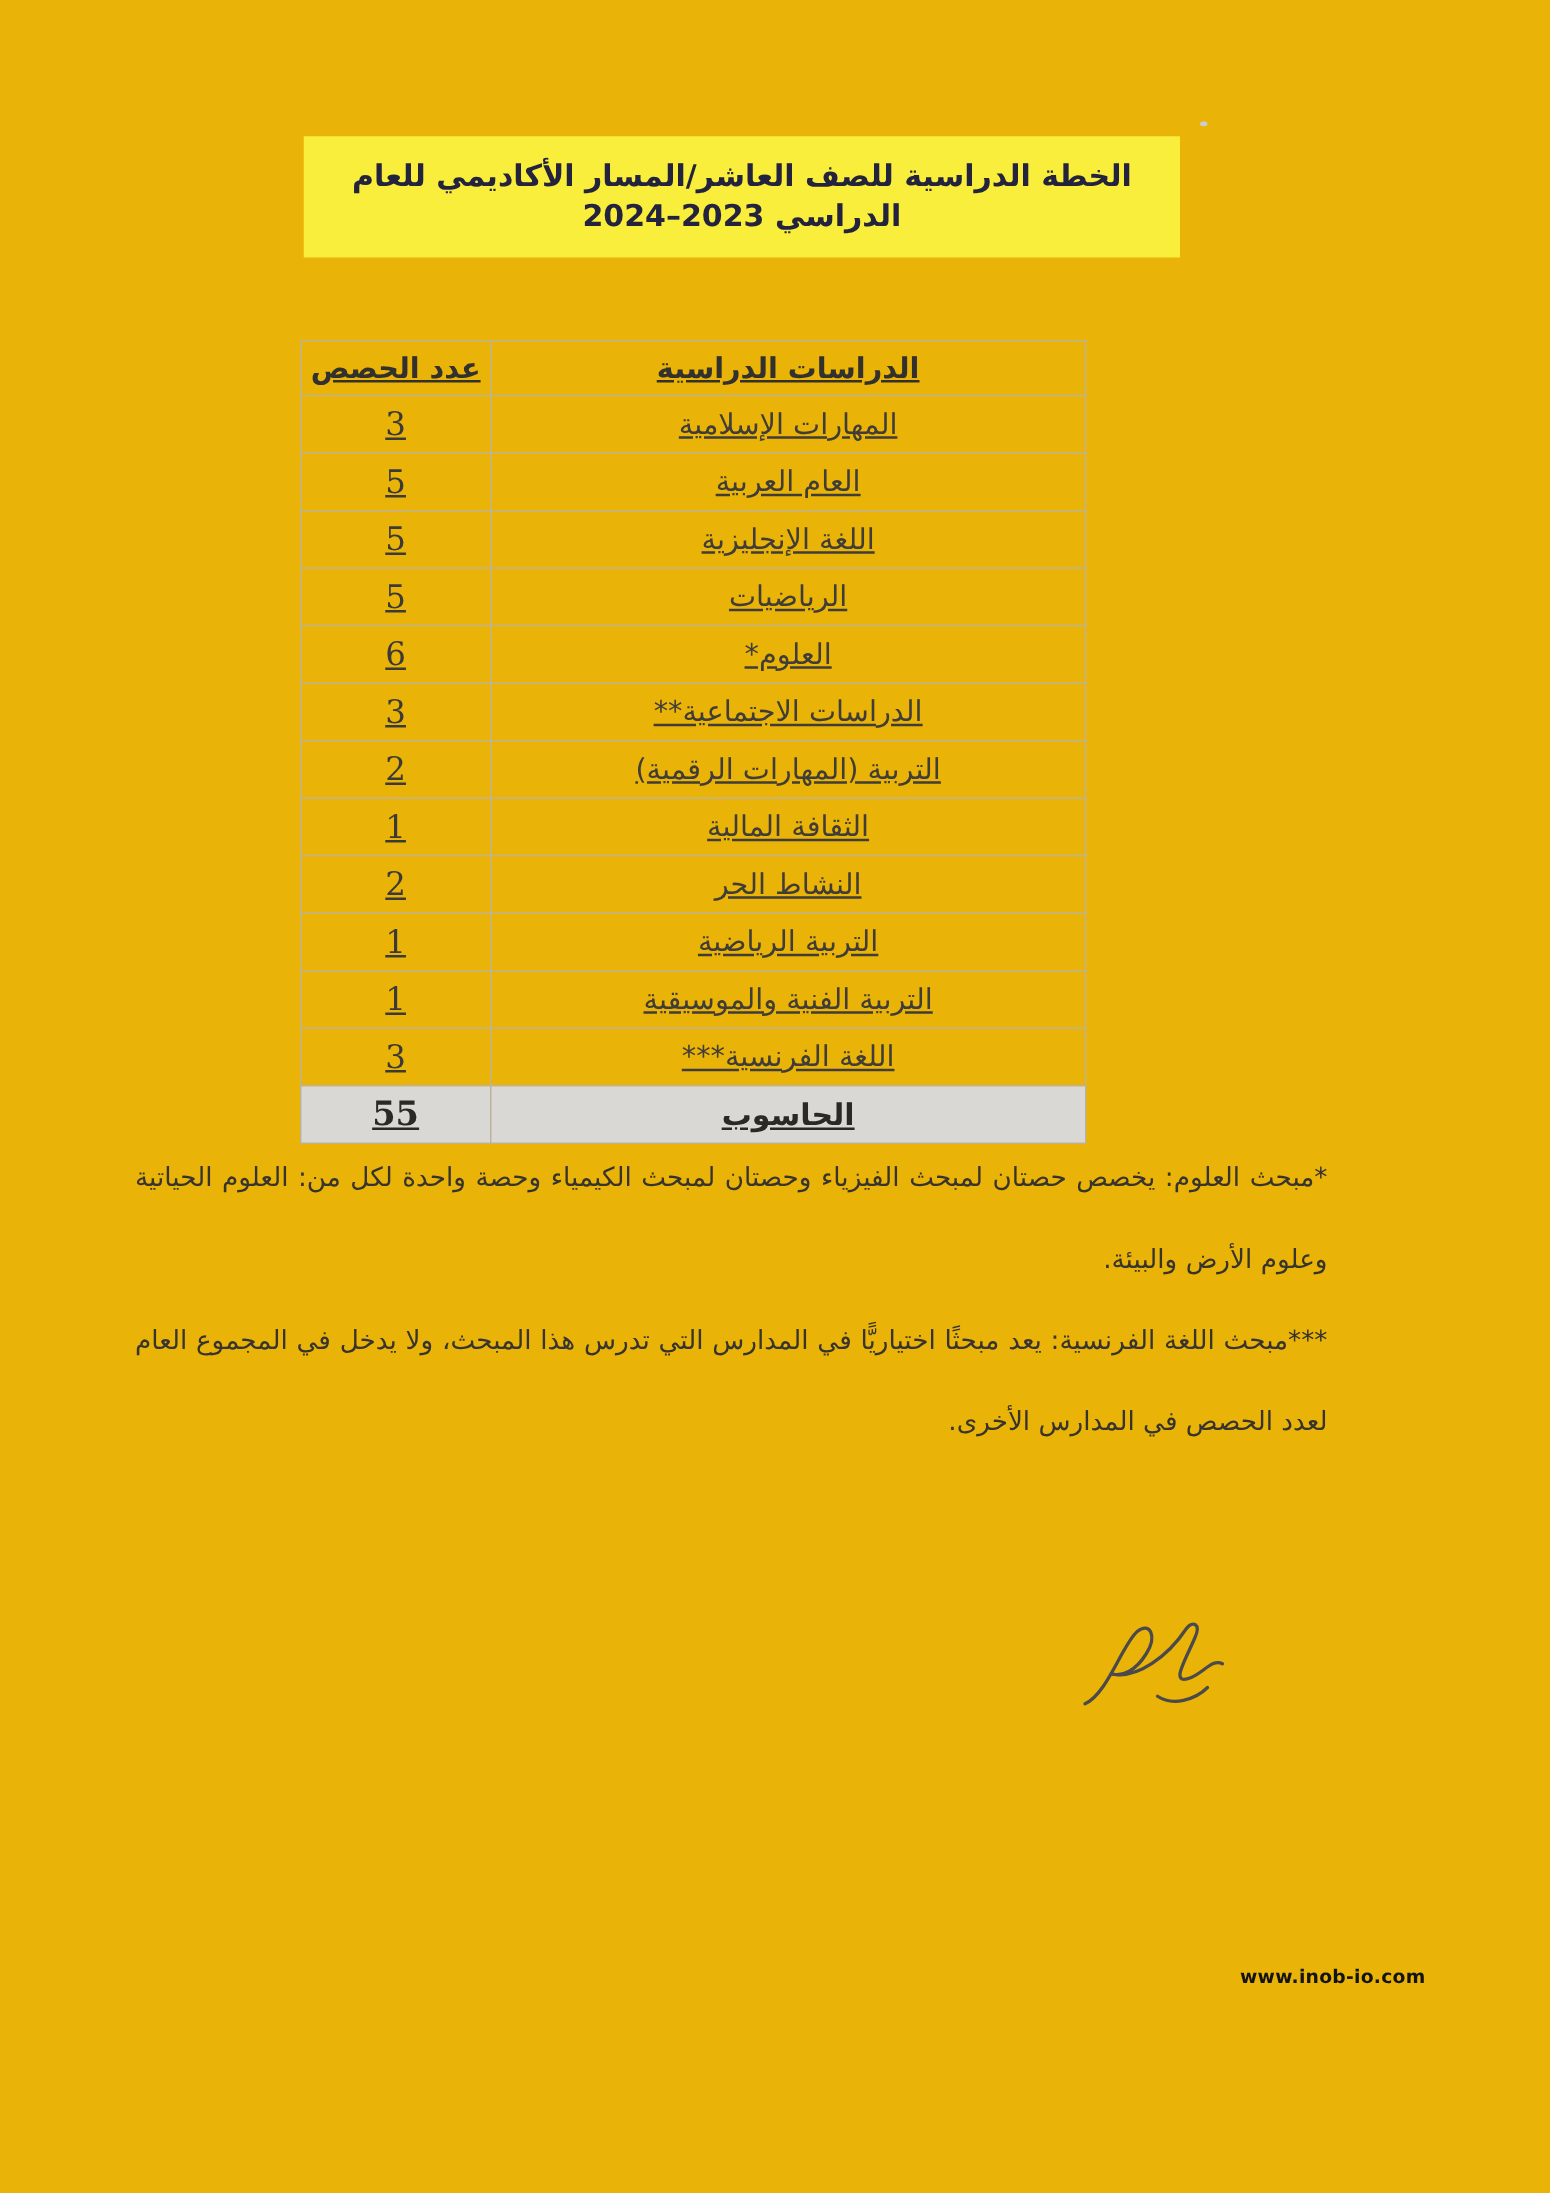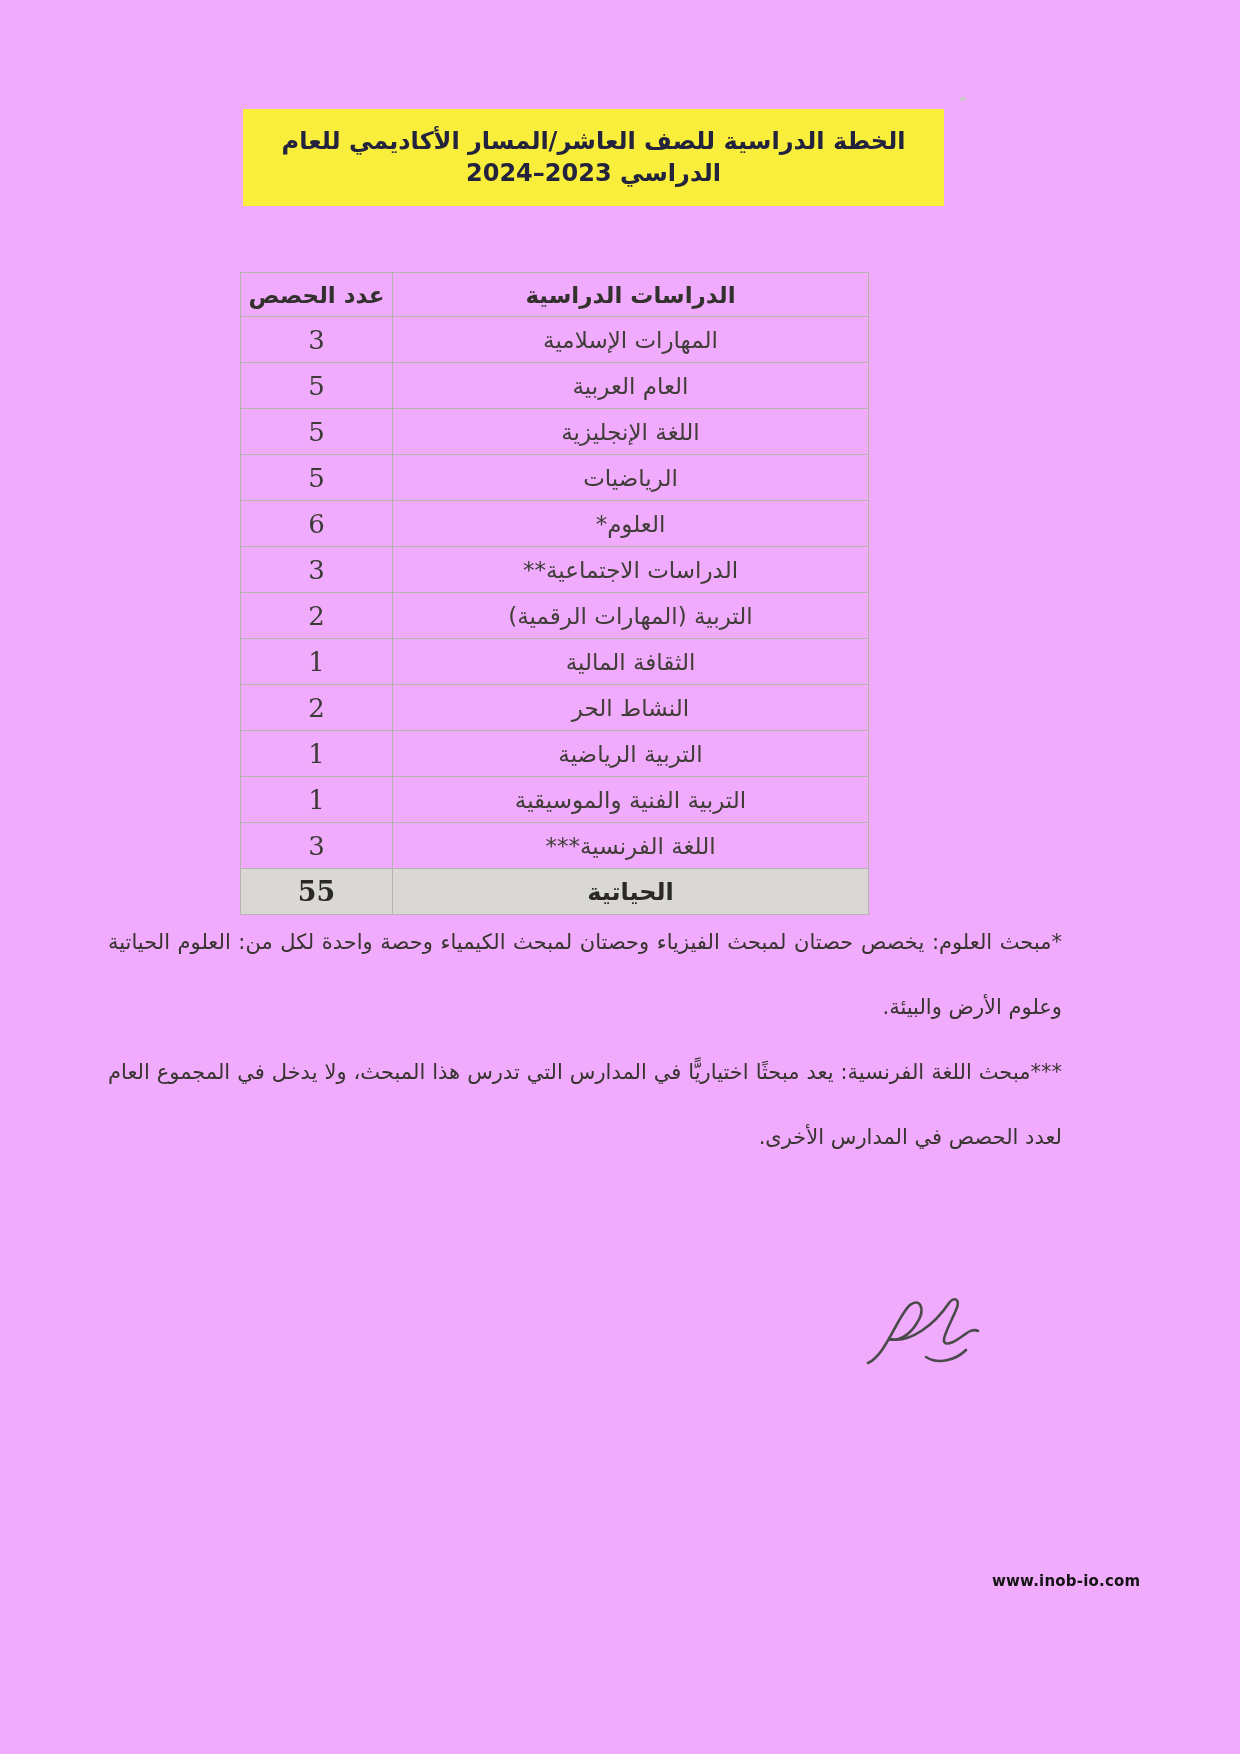--- a/index.html
+++ b/index.html
@@ -4,21 +4,21 @@
 <style>
   * { box-sizing: border-box; margin: 0; padding: 0; }
   html, body { background: #ffffff; }
   body { font-family: "DejaVu Sans", sans-serif; }
 
   .page {
     position: relative;
     width: 1240px;
     height: 1754px;
     margin: 0 auto;
-    background: #f0abfc;
+    background: #eab308;
     overflow: hidden;
   }
 
   .speck {
     position: absolute; left: 960px; top: 97px;
     width: 6px; height: 4px; background: #cccccc; border-radius: 50%;
   }
 
   .title-box {
     position: absolute; left: 243px; top: 109px;
@@ -37,20 +37,21 @@
     width: 628px;
     border-collapse: collapse;
     direction: rtl;
     table-layout: fixed;
   }
   .subjects-table th, .subjects-table td {
     border: 1px solid #b6b3ad;
     text-align: center;
     vertical-align: middle;
     overflow: hidden;
+    text-decoration: underline;
   }
   .subjects-table th {
     height: 44px; font-size: 23px; font-weight: 700; color: #33312d;
   }
   .subjects-table td.subject {
     height: 46px; font-size: 23px; font-weight: 400; color: #403d38;
   }
   .subjects-table td.count {
     font-family: "DejaVu Serif", serif;
     font-size: 26px; color: #3c3a36;
@@ -145,21 +146,21 @@
       </tr>
       <tr>
         <td class="subject">التربية الفنية والموسيقية</td>
         <td class="count">1</td>
       </tr>
       <tr>
         <td class="subject">اللغة الفرنسية***</td>
         <td class="count">3</td>
       </tr>
       <tr class="total-row">
-        <td class="subject">الحياتية</td>
+        <td class="subject">الحاسوب</td>
         <td class="count">55</td>
       </tr>
     </tbody>
   </table>
 
   <div class="footnotes">
     <p class="footnote">*مبحث العلوم: يخصص حصتان لمبحث الفيزياء وحصتان لمبحث الكيمياء وحصة واحدة لكل من: العلوم الحياتية وعلوم الأرض والبيئة.</p>
     <p class="footnote">***مبحث اللغة الفرنسية: يعد مبحثًا اختياريًّا في المدارس التي تدرس هذا المبحث، ولا يدخل في المجموع العام لعدد الحصص في المدارس الأخرى.</p>
   </div>
 

